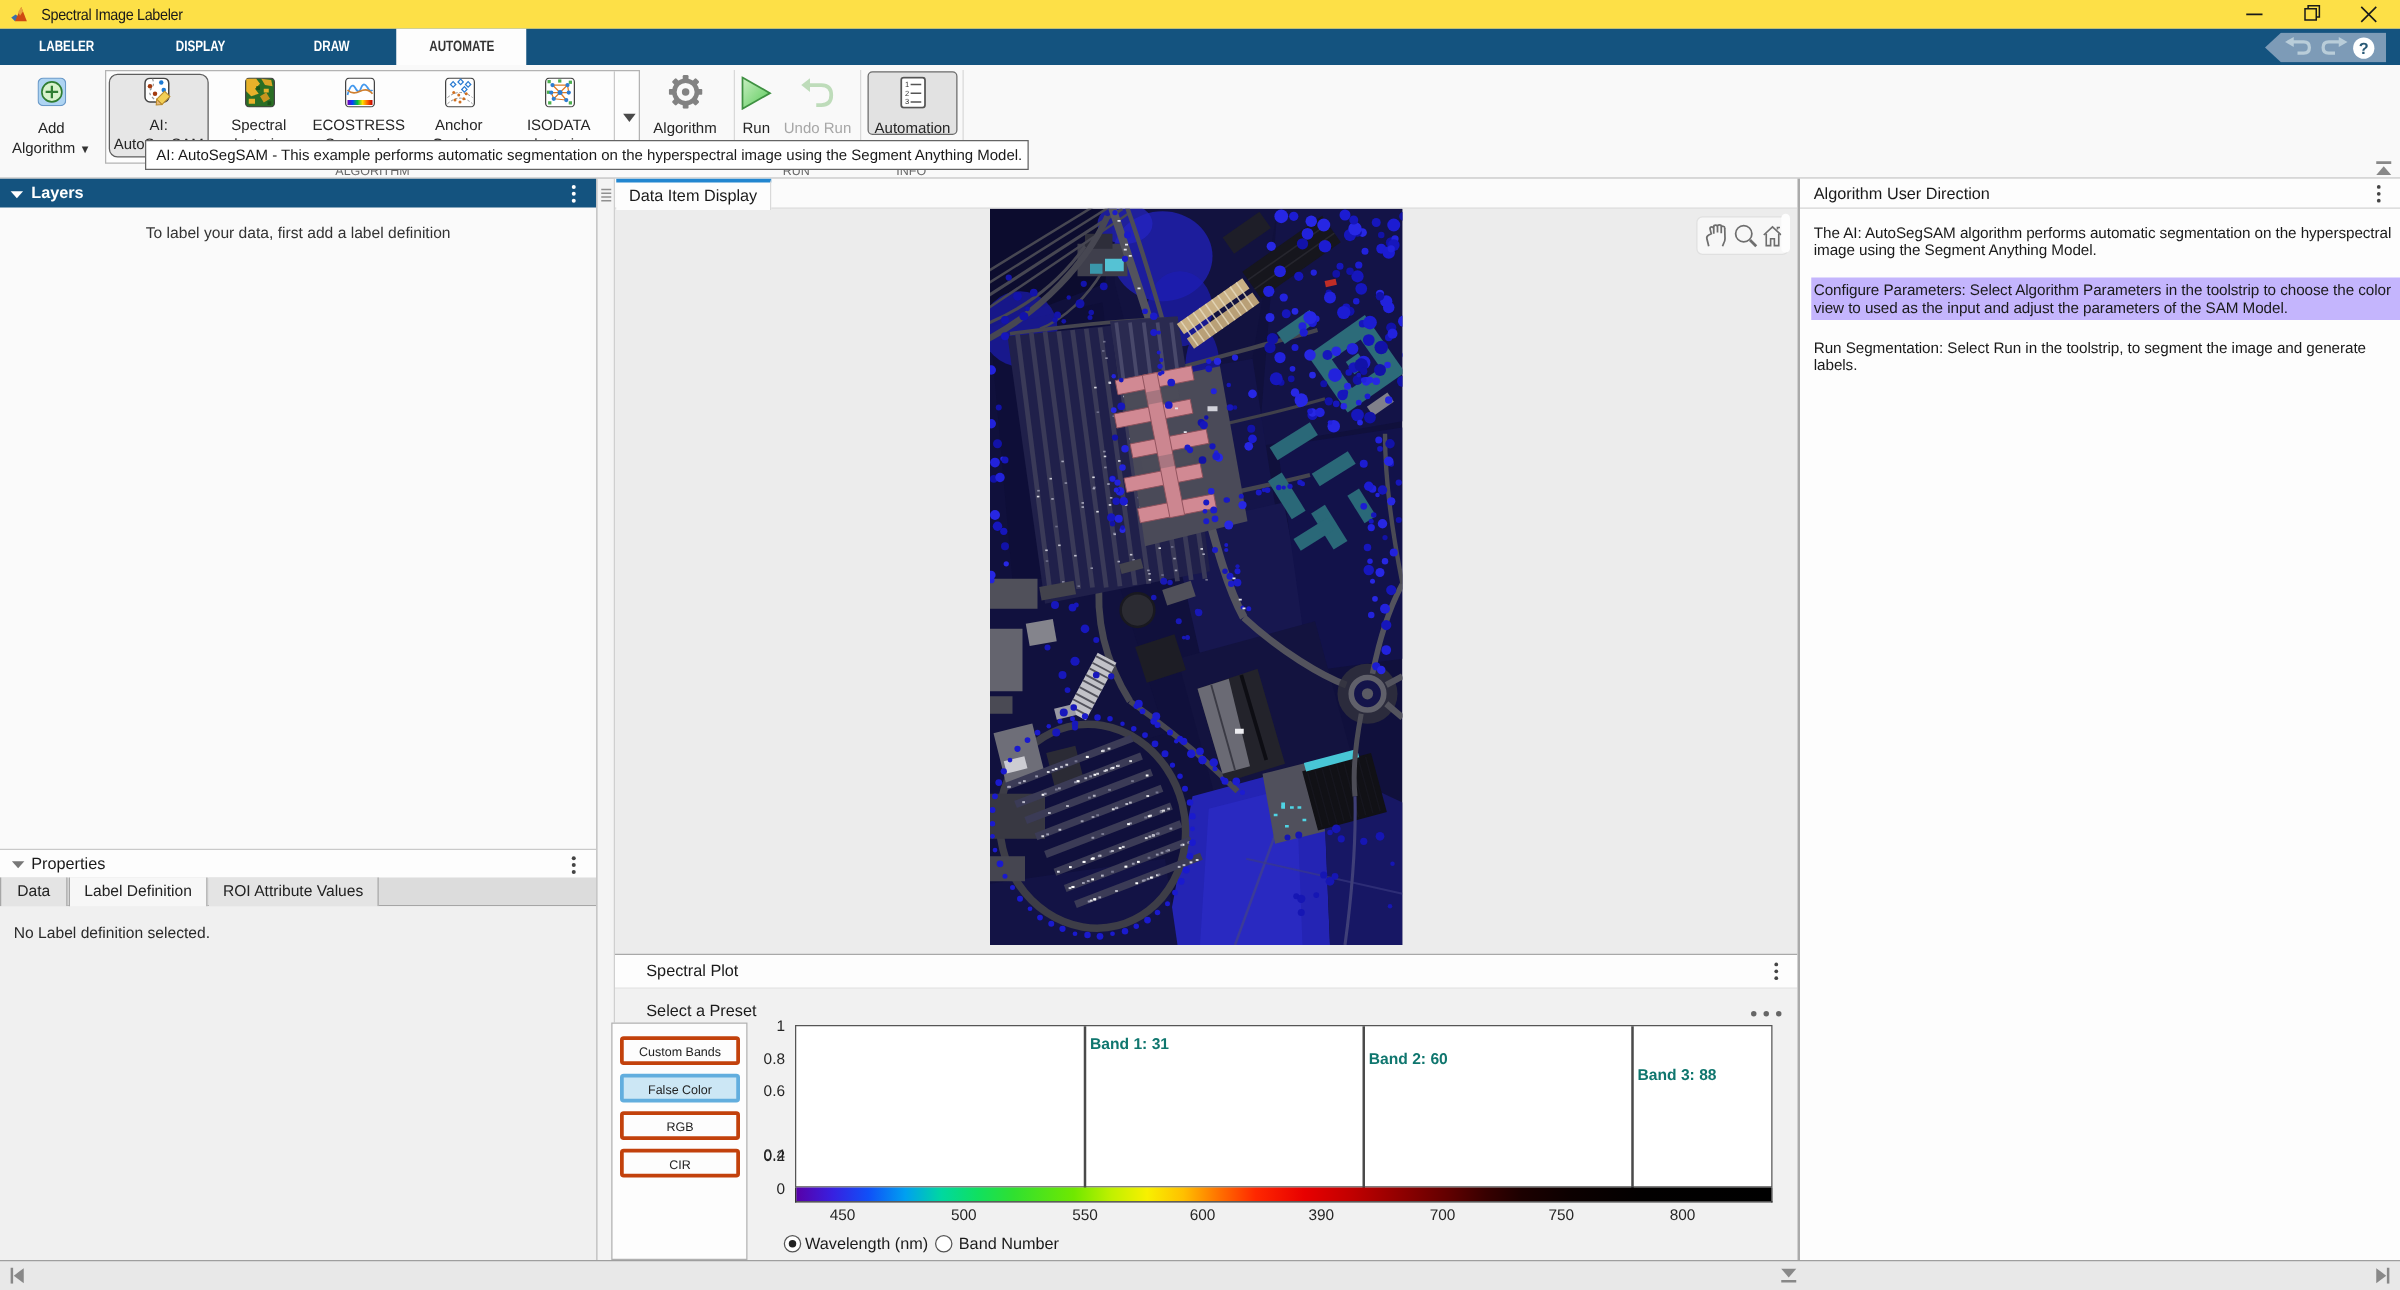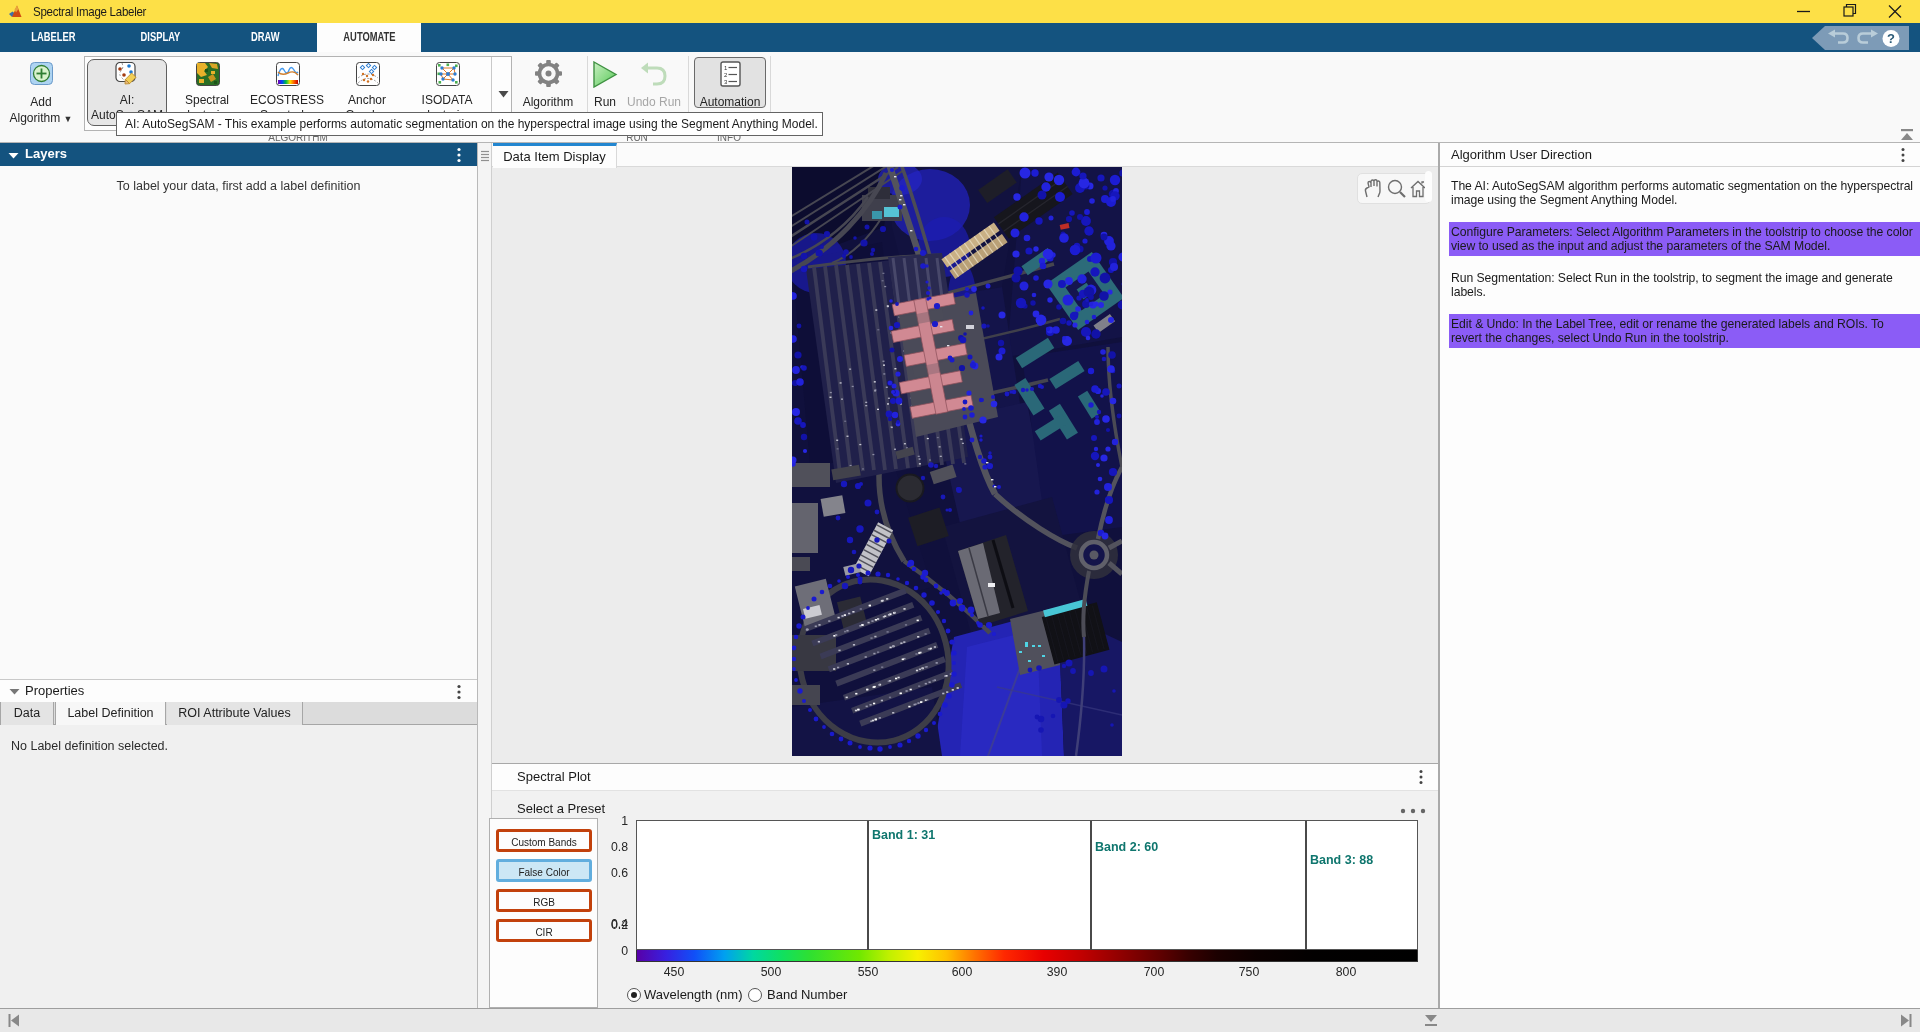--- a/index.html
+++ b/index.html
@@ -48,21 +48,21 @@
 .xlab{font-size:12.3px;color:#262626;width:40px;text-align:center;}
 .bandlab{font-size:12.5px;font-weight:700;color:#0f766e;}
 .bandline{top:0;width:2px;height:130px;background:#4a4a4a;}
 #colorbar{left:144px;top:186px;width:782px;height:12px;border:1px solid #333;border-top:none;
  background:linear-gradient(to right,#5800a8 0%,#3820e0 3.7%,#1050f8 7.4%,#00a0f0 11.2%,#00d8a0 14.9%,#10e060 18.6%,#30e030 22.3%,#70e800 28.5%,#c0f000 32.3%,#f8f000 36%,#ffc000 39.7%,#ff7000 43.4%,#ff2800 47.1%,#e80000 52.1%,#c00000 57.1%,#900000 62%,#600000 67%,#380000 70.7%,#1c0000 74.4%,#0c0000 79.4%,#020000 86.8%,#000 100%);}
 .radio{width:14px;height:14px;border:1px solid #555;border-radius:50%;background:#fff;}
 
 #rightpanel{left:1438px;top:143px;width:482px;height:865px;background:#fdfdfd;border-left:2px solid #aaaaaa;}
 #rp-hd{left:0;top:0;width:480px;height:24px;background:#fdfdfd;border-bottom:1px solid #d4d4d4;font-size:13px;color:#1a1a1a;}
 .rpara{left:11px;font-size:12.2px;line-height:14px;color:#1a1a1a;white-space:nowrap;letter-spacing:-0.05px;}
-.rgray{left:9px;width:471px;background:#8b5cf6;padding:3px 0 3px 2px;overflow:hidden;}
+.rgray{left:9px;width:471px;background:#c4b5fd;padding:3px 0 3px 2px;overflow:hidden;}
 
 #statusbar{left:0;top:1008px;width:1920px;height:24px;background:#e8e8e8;border-top:1px solid #9e9e9e;}
 </style>
 </head>
 <body>
 <div class="abs" id="titlebar">
   <svg class="abs" style="left:8px;top:4px" width="16" height="16" viewBox="0 0 16 16">
     <polygon points="1,10 4.5,7.5 7,9.5 4,13" fill="#3e6fa8"></polygon>
     <polygon points="4,13 9,1.5 13.5,13" fill="#cf4a12"></polygon>
     <polygon points="9,1.5 10.5,5 8,8.5 6.5,5.5" fill="#e8a33d"></polygon>
@@ -1202,21 +1202,20 @@
     <div class="abs" style="left:11px;top:4px;">Algorithm User Direction</div>
     <svg class="abs" style="left:460px;top:4px" width="6" height="16" viewBox="0 0 6 16" fill="#444">
       <circle cx="3" cy="2.5" r="1.5"></circle>
         <circle cx="3" cy="8" r="1.5"></circle>
         <circle cx="3" cy="13.5" r="1.5"></circle>
     </svg>
   </div>
   <div class="abs rpara" style="top:36px;">The AI: AutoSegSAM algorithm performs automatic segmentation on the hyperspectral<br>image using the Segment Anything Model.</div>
   <div class="abs rpara rgray" style="top:79px;">Configure Parameters: Select Algorithm Parameters in the toolstrip to choose the color<br>view to used as the input and adjust the parameters of the SAM Model.</div>
   <div class="abs rpara" style="top:128px;">Run Segmentation: Select Run in the toolstrip, to segment the image and generate<br>labels.</div>
-  <div class="abs rpara rgray" style="top:171px;">Edit &amp; Undo: In the Label Tree, edit or rename the generated labels and ROIs. To<br>revert the changes, select Undo Run in the toolstrip.</div>
 </div>
 
 <div class="abs" id="statusbar">
   <svg class="abs" style="left:8px;top:5px" width="12" height="13" viewBox="0 0 12 13">
     <rect x="0.5" y="0" width="2" height="13" fill="#888"></rect>
       <polygon points="11,0.5 11,12.5 3,6.5" fill="#888"></polygon>
   </svg>
   <svg class="abs" style="left:1424px;top:5px" width="14" height="13" viewBox="0 0 14 13">
     <polygon points="1,1 13,1 7,8" fill="#888"></polygon>
       <rect x="1" y="10" width="12" height="2" fill="#888"></rect>

